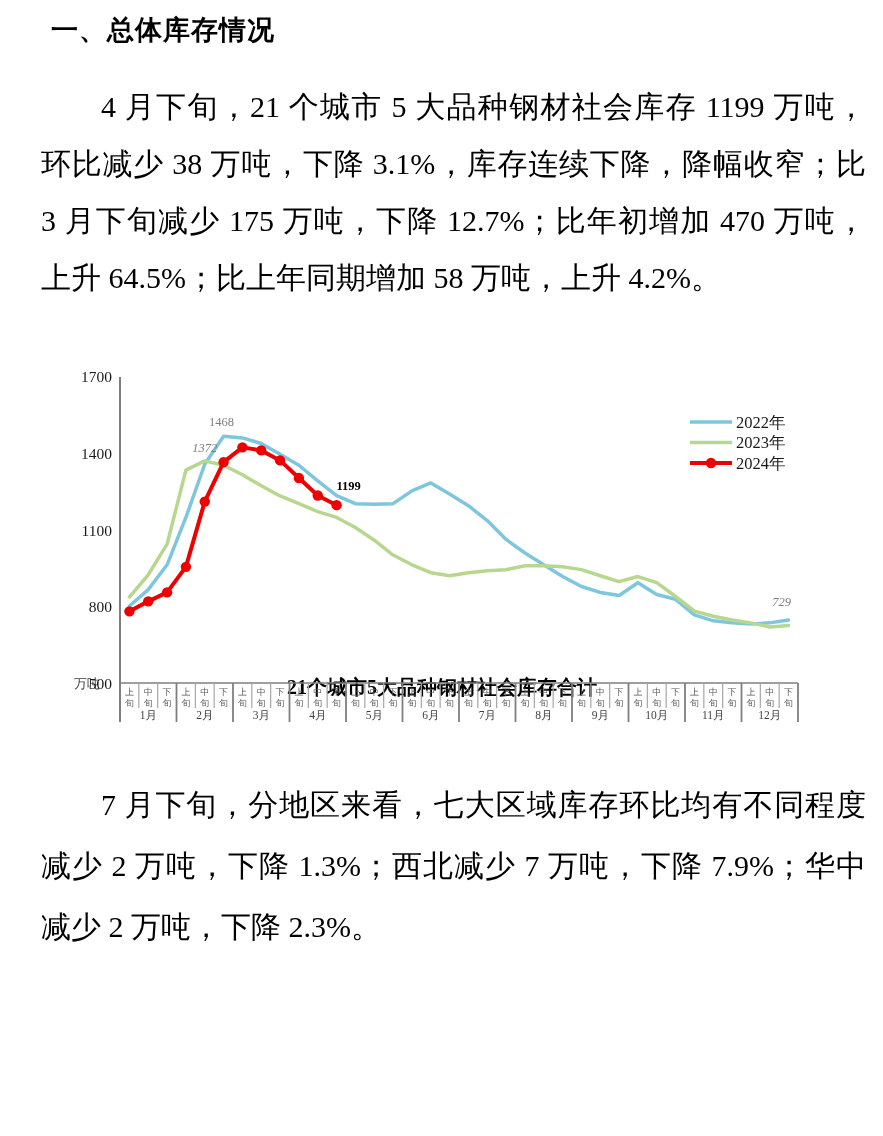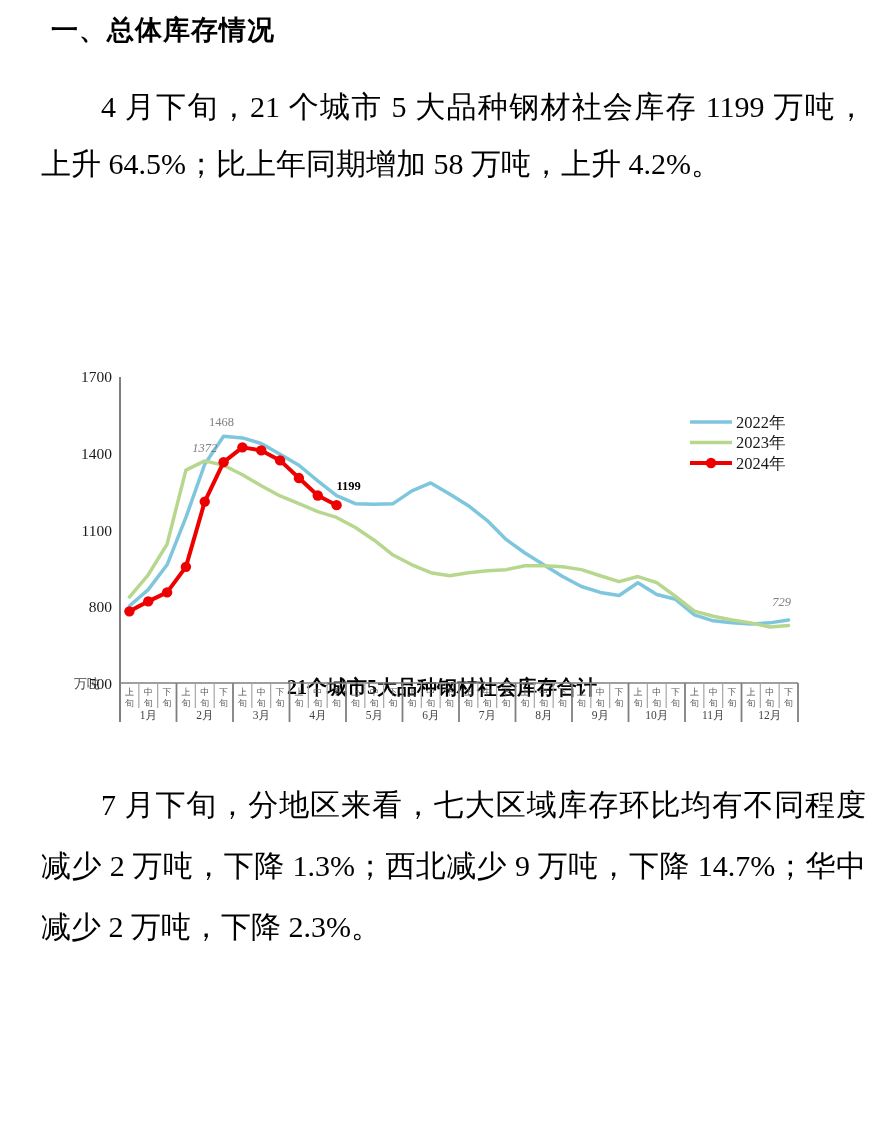--- a/index.html
+++ b/index.html
@@ -29,20 +29,22 @@
   #chart{left:0;top:330px;width:883px;height:430px;}
   svg text{font-family:"Liberation Serif","DejaVu Serif",serif;}
 </style>
 </head>
 <body>
 
 <div id="heading" class="abs">一、总体库存情况</div>
 
 <div id="para1" class="abs para">
   <div class="line indent">4 月下旬，21 个城市 5 大品种钢材社会库存 1199 万吨，</div>
+  <div class="line">环比减少 38 万吨，下降 3.1%，库存连续下降，降幅收窄；比</div>
+  <div class="line">3 月下旬减少 175 万吨，下降 12.7%；比年初增加 470 万吨，</div>
   <div class="line last">上升 64.5%；比上年同期增加 58 万吨，上升 4.2%。</div>
 </div>
 
 <div id="chart" class="abs"><svg viewBox="0 0 883 430" width="883" height="430">
       <text x="442" y="364" font-size="20" font-weight="bold" text-anchor="middle" fill="#000">21个城市5大品种钢材社会库存合计</text>
       <text x="74" y="358" font-size="13" fill="#404040">万吨</text>
       <g>
         <text x="112" y="52" font-size="15.5" text-anchor="end" fill="#1a1a1a">1700</text>
         <text x="112" y="128.75" font-size="15.5" text-anchor="end" fill="#1a1a1a">1400</text>
         <text x="112" y="205.5" font-size="15.5" text-anchor="end" fill="#1a1a1a">1100</text>
@@ -212,15 +214,15 @@
         <g>
           <line x1="690" y1="133" x2="732" y2="133" stroke="#EE0000" stroke-width="4"></line>
           <circle cx="711" cy="133" r="5.2" fill="#EE0000"></circle>
           <text x="736" y="138.5" font-size="16.5" fill="#1a1a1a">2024年</text>
         </g>
       </g>
     </svg></div>
 
 <div id="para2" class="abs para">
   <div class="line indent">7 月下旬，分地区来看，七大区域库存环比均有不同程度</div>
-  <div class="line">减少 2 万吨，下降 1.3%；西北减少 9 万吨，下降 14.7%；华中</div>
+  <div class="line">减少 2 万吨，下降 1.3%；西北减少 7 万吨，下降 7.9%；华中</div>
   <div class="line last">减少 2 万吨，下降 2.3%。</div>
 </div>
 
 </body></html>

